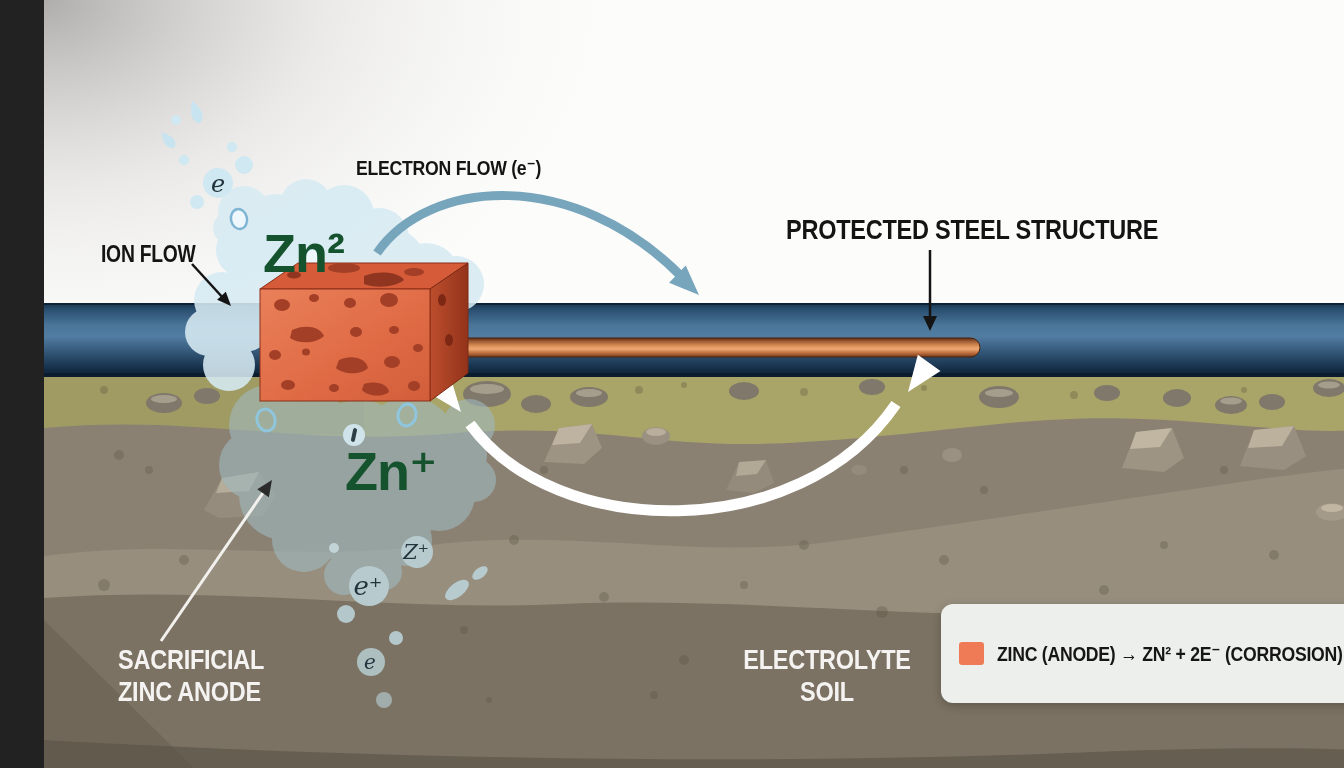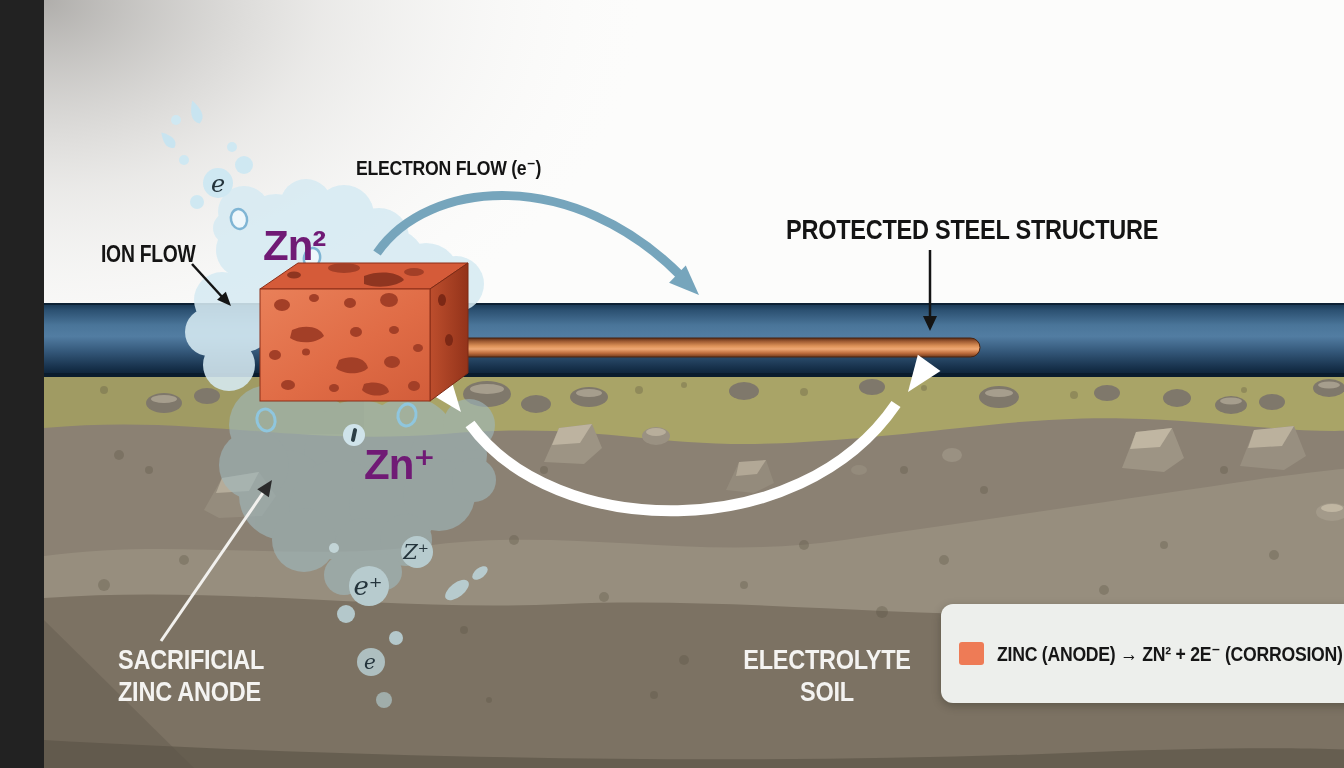--- a/index.html
+++ b/index.html
@@ -5,21 +5,21 @@
   html,body{margin:0;padding:0;background:#222;}
   .canvas{position:relative;width:1344px;height:768px;overflow:hidden;background:#fdfdfc;
           font-family:"Liberation Sans","DejaVu Sans",sans-serif;margin-left:44px;}
   .canvas svg{position:absolute;left:0;top:0;}
   .lbl{position:absolute;font-weight:700;color:#141414;white-space:nowrap;
        transform:scaleX(.84);transform-origin:0 0;letter-spacing:-.3px;}
   .lbl.white{color:#f4f3f1;}
   .lbl.center{text-align:center;transform-origin:50% 0;}
   .particle{position:absolute;font-family:"DejaVu Serif",serif;font-style:italic;
             color:#24343c;transform:translate(-50%,-50%);white-space:nowrap;}
-  .big-ion{position:absolute;font-weight:700;color:#701a75;font-size:42px;
+  .big-ion{position:absolute;font-weight:700;color:#14532d;font-size:54px;
            letter-spacing:-1px;white-space:nowrap;text-align:center;}
   .legend{position:absolute;left:897px;top:604px;width:448px;height:99px;
           background:#edefec;border-radius:12px;box-shadow:0 3px 8px rgba(40,40,30,.35);
           display:flex;flex-direction:column;justify-content:center;gap:4px;
           padding:6px 18px;box-sizing:border-box;}
   .legend-row{display:flex;align-items:center;gap:13px;}
   .legend-swatch{width:25px;height:23px;border-radius:3px;flex:0 0 auto;}
   .legend-label{font-weight:700;font-size:21px;color:#161616;white-space:nowrap;
                 transform:scaleX(.84);transform-origin:0 50%;letter-spacing:-.3px;}
 </style>
@@ -312,21 +312,21 @@
 </svg>
 
 <div class="lbl" style="left:312px;top:156px;font-size:21px;">ELECTRON FLOW (e⁻)</div>
 
 <div class="lbl" style="left:742px;top:214px;font-size:28px;">PROTECTED STEEL STRUCTURE</div>
 
 <div class="lbl" style="left:57px;top:241px;font-size:23px;">ION FLOW</div>
 
 <div class="big-ion" style="left:219px;top:222px;">Zn²</div>
 
-<div class="big-ion" style="left:320px;top:440px;">Zn⁺</div>
+<div class="big-ion" style="left:301px;top:440px;">Zn⁺</div>
 
 <div class="lbl white" style="left:74px;top:644px;font-size:28px;line-height:32px;">
   <div>SACRIFICIAL</div>
   <div>ZINC ANODE</div>
 </div>
 
 <div class="lbl white center" style="left:683px;top:644px;width:200px;font-size:28px;line-height:32px;">
   <div>ELECTROLYTE</div>
   <div>SOIL</div>
 </div>

